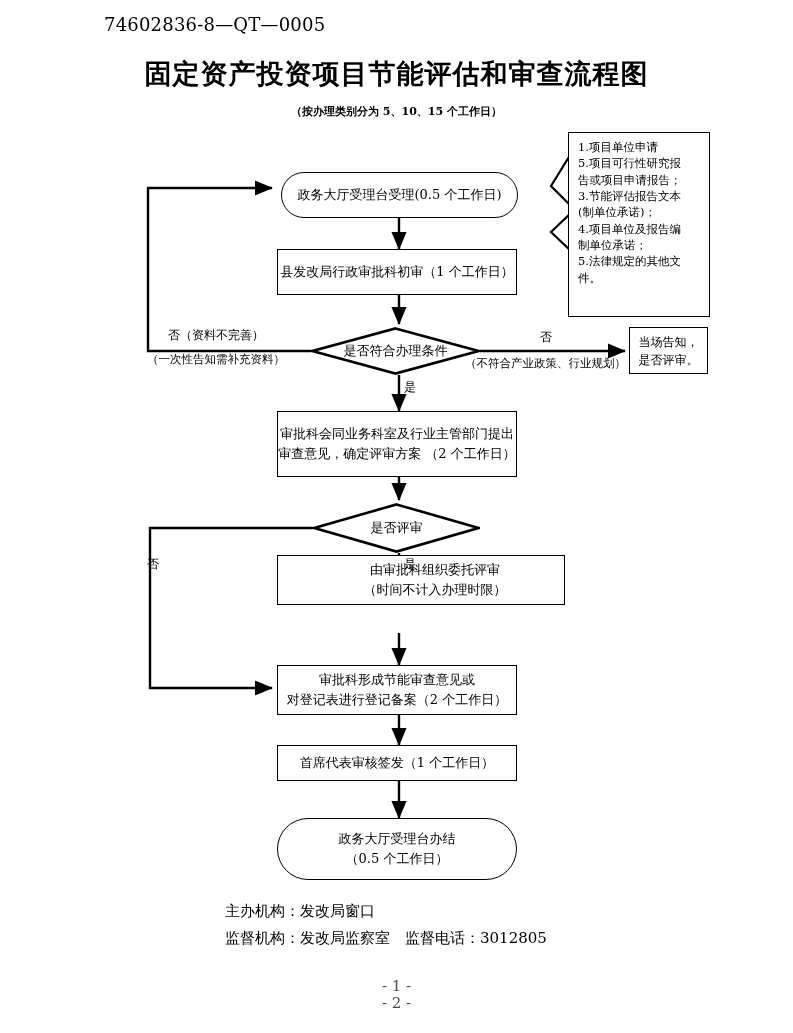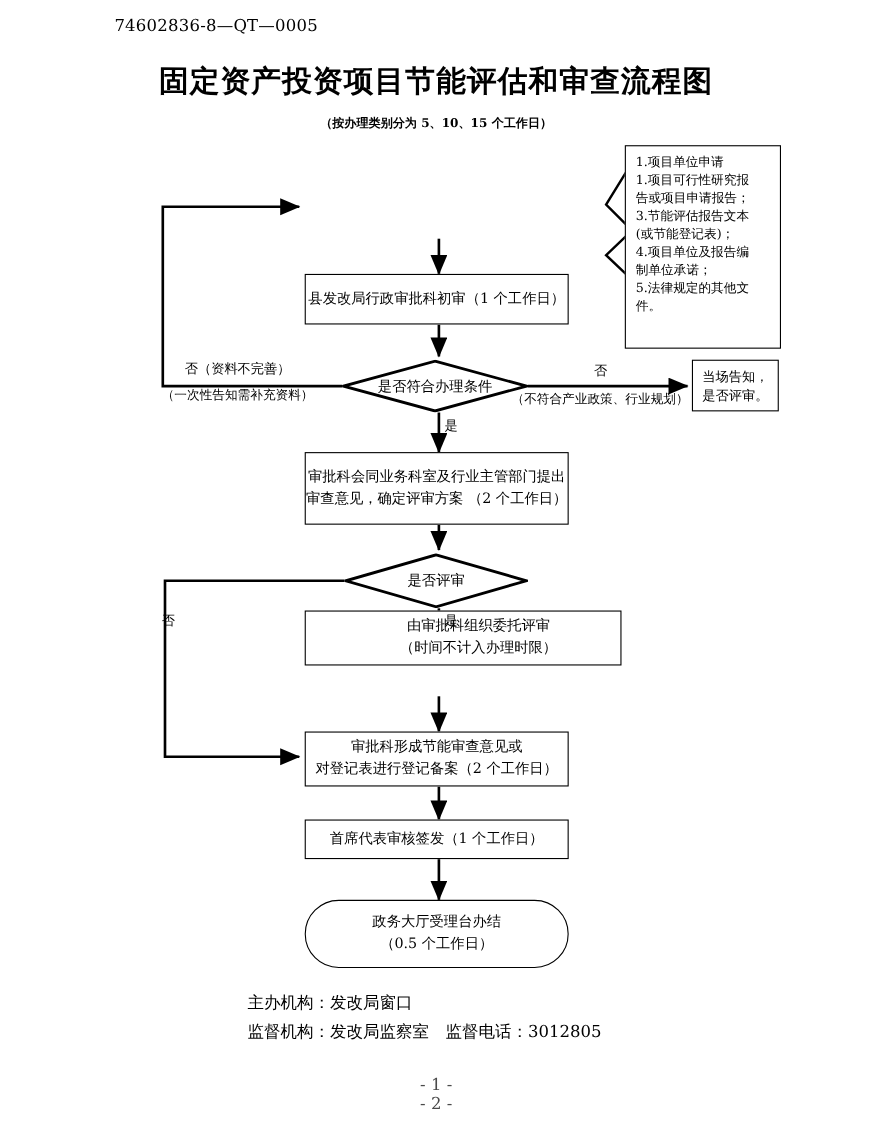--- a/index.html
+++ b/index.html
@@ -20,21 +20,21 @@
     background: #ffffff;
     overflow: hidden;
   }
 
   
   .doc-code {
     position: absolute;
     left: 104px;
     top: 14px;
     font-family: "DejaVu Serif", "Liberation Serif", serif;
-    font-size: 15px;
+    font-size: 18px;
     letter-spacing: 0.2px;
     white-space: nowrap;
     text-align: right;
   }
   .doc-title {
     position: absolute;
     left: 0;
     top: 56px;
     width: 793px;
     text-align: center;
@@ -203,30 +203,33 @@
     </g>
 
     <g stroke="#000000" stroke-width="2.2" fill="none">
       <path d="M572,152 L551,186 L572,207"></path>
       <path d="M572,212 L551,232 L572,252"></path>
     </g>
   </svg>
 
   <div class="callout" style="left:568px; top:132px; width:142px; height:185px;">
     <div>1.项目单位申请</div>
-    <div>1.项目可行性研究报</div>
+    <div>5.项目可行性研究报</div>
     <div>告或项目申请报告；</div>
     <div>3.节能评估报告文本</div>
-    <div>(或节能登记表)；</div>
+    <div>(制单位承诺)；</div>
     <div>4.项目单位及报告编</div>
     <div>制单位承诺；</div>
     <div>5.法律规定的其他文</div>
     <div>件。</div>
   </div>
 
+  <div class="node stadium" style="left:281px; top:172px; width:237px; height:46px;">
+    <span>政务大厅受理台受理(0.5 个工作日)</span>
+  </div>
 
   <div class="node rect" style="left:277px; top:249px; width:240px; height:46px;">
     <span>县发改局行政审批科初审（1 个工作日）</span>
   </div>
 
   <div class="diamond-wrap" style="left:311px; top:327px; width:169px; height:48px;">
     <svg class="diamond-shape" viewBox="0 0 169 48" preserveAspectRatio="none">
       <polygon points="84.5,1.4 167.6,24 84.5,46.6 1.4,24" fill="#ffffff" stroke="#000000" stroke-width="2.6" vector-effect="non-scaling-stroke"></polygon>
     </svg>
     <div class="diamond-label">是否符合办理条件</div>

